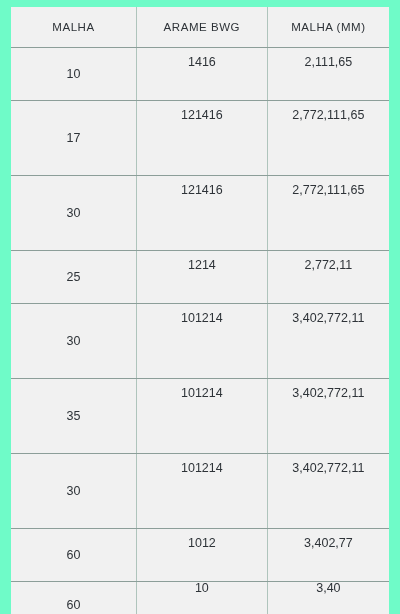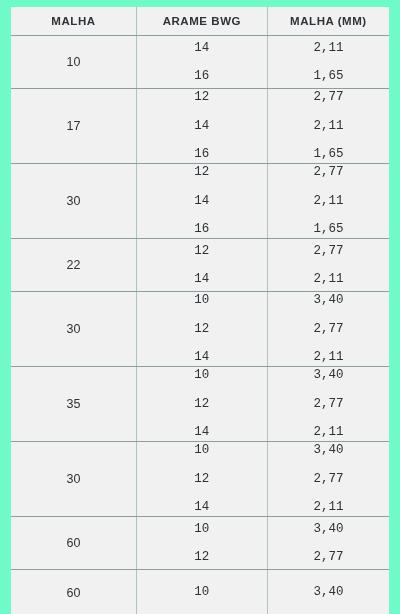--- a/index.html
+++ b/index.html
@@ -41,39 +41,38 @@
     background: #F1F1F1;
     padding: 0;
   }
   .spec-table th:last-child,
   .spec-table td:last-child {
     border-right: none;
   }
 
   thead th {
     font-size: 11.5px;
-    font-weight: 700;
+    font-weight: 400;
     letter-spacing: 0.55px;
-    height: 28px;
+    height: 40px;
     border-bottom: 1px solid #8C9E99;
     margin-left: 36px;
   }
 
   tbody td {
     font-size: 12.5px;
     font-weight: 400;
   }
   td.malha-cell {
     font-size: 12.5px;
   }
   .stack {
     display: flex;
-    flex-direction: column;
+    flex-direction: row;
     justify-content: center;
-    font-family: Liberation Mono, monospace;
   }
   .stack span {
     display: block;
     line-height: 1;
   }
   .rows-1 { height: 45px; }
   .rows-2 { height: 52px; }
   .rows-3 { height: 74px; }
 
   .stack.rows-2 span { margin: 7.5px 0; }
@@ -141,21 +140,21 @@
           </td>
           <td>
             <div class="stack rows-3">
               <span>2,77</span>
               <span>2,11</span>
               <span>1,65</span>
             </div>
           </td>
         </tr>
         <tr>
-          <td class="malha-cell rows-2">22</td>
+          <td class="malha-cell rows-2">25</td>
           <td>
             <div class="stack rows-2">
               <span>12</span>
               <span>14</span>
             </div>
           </td>
           <td>
             <div class="stack rows-2">
               <span>2,77</span>
               <span>2,11</span>

